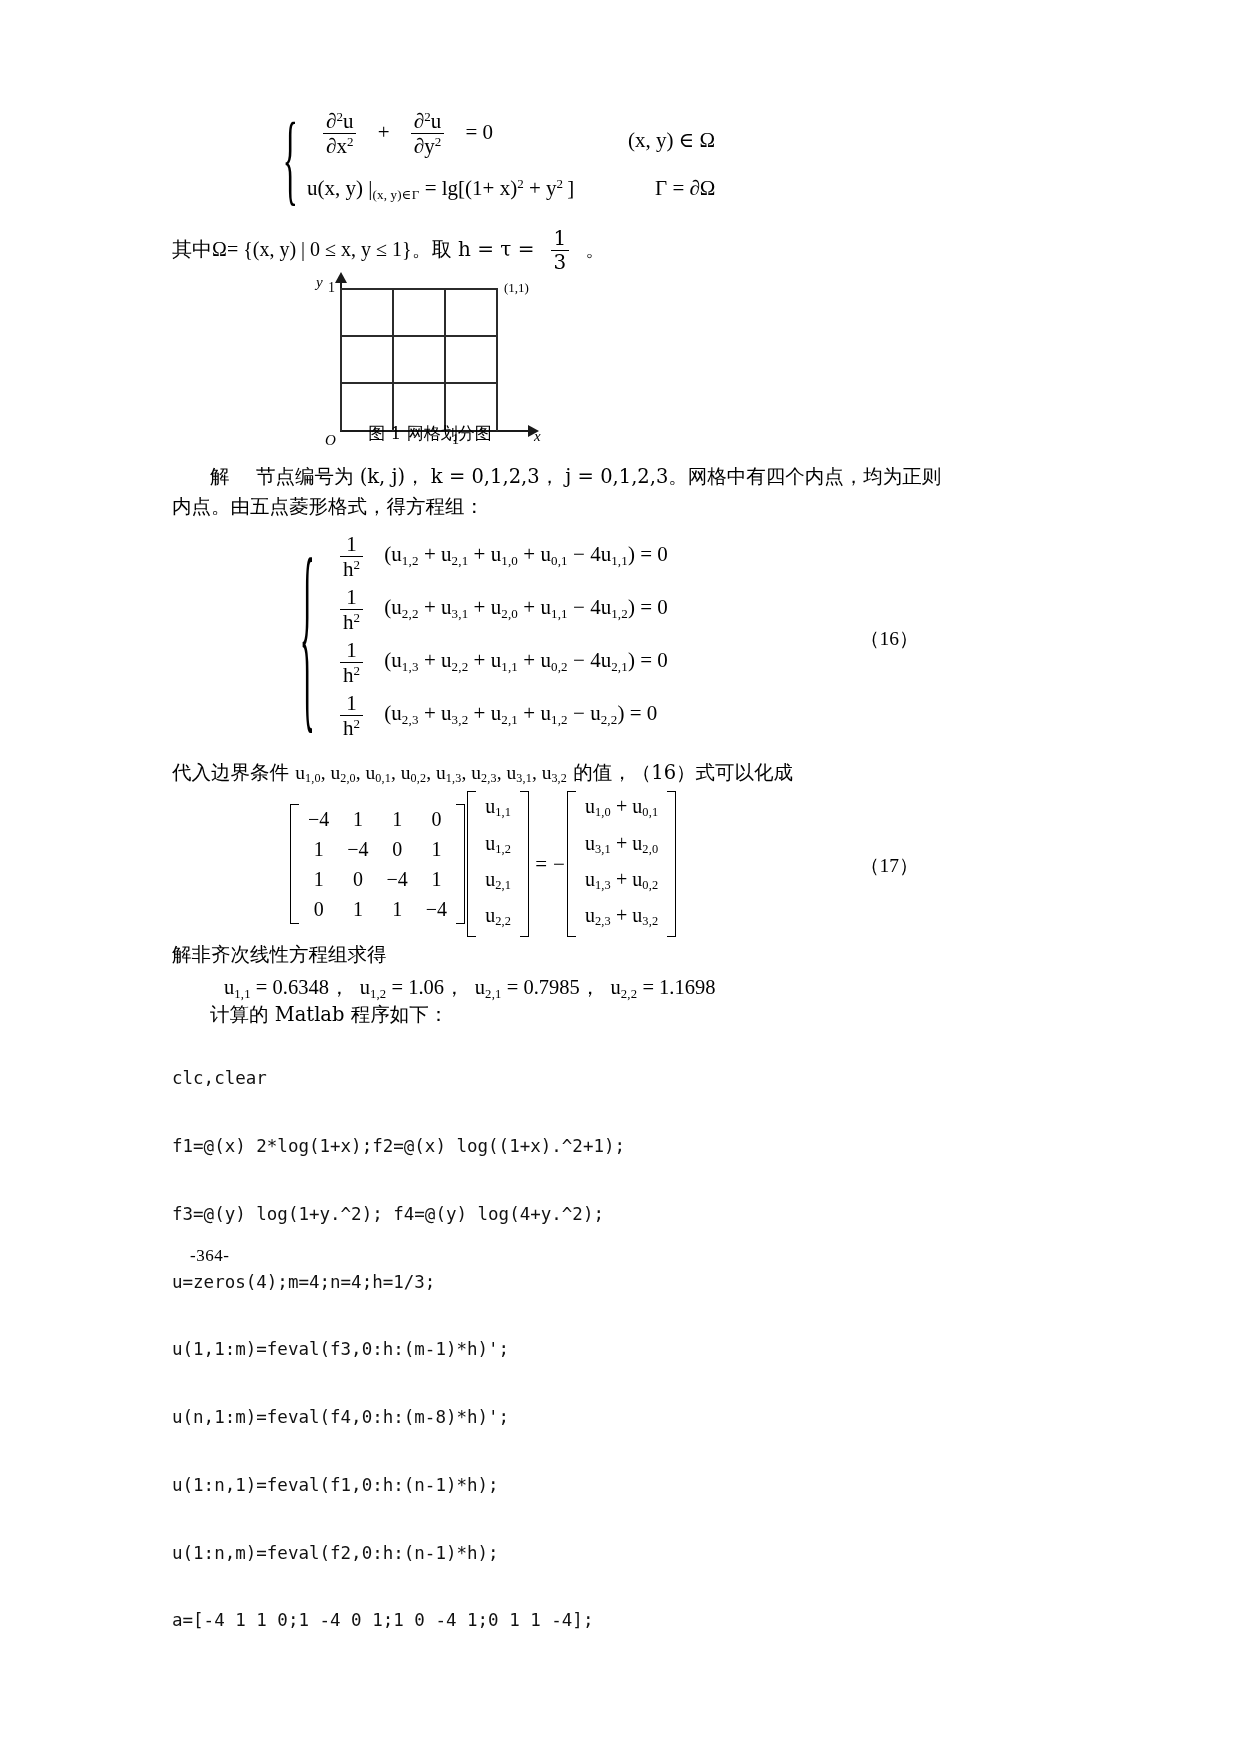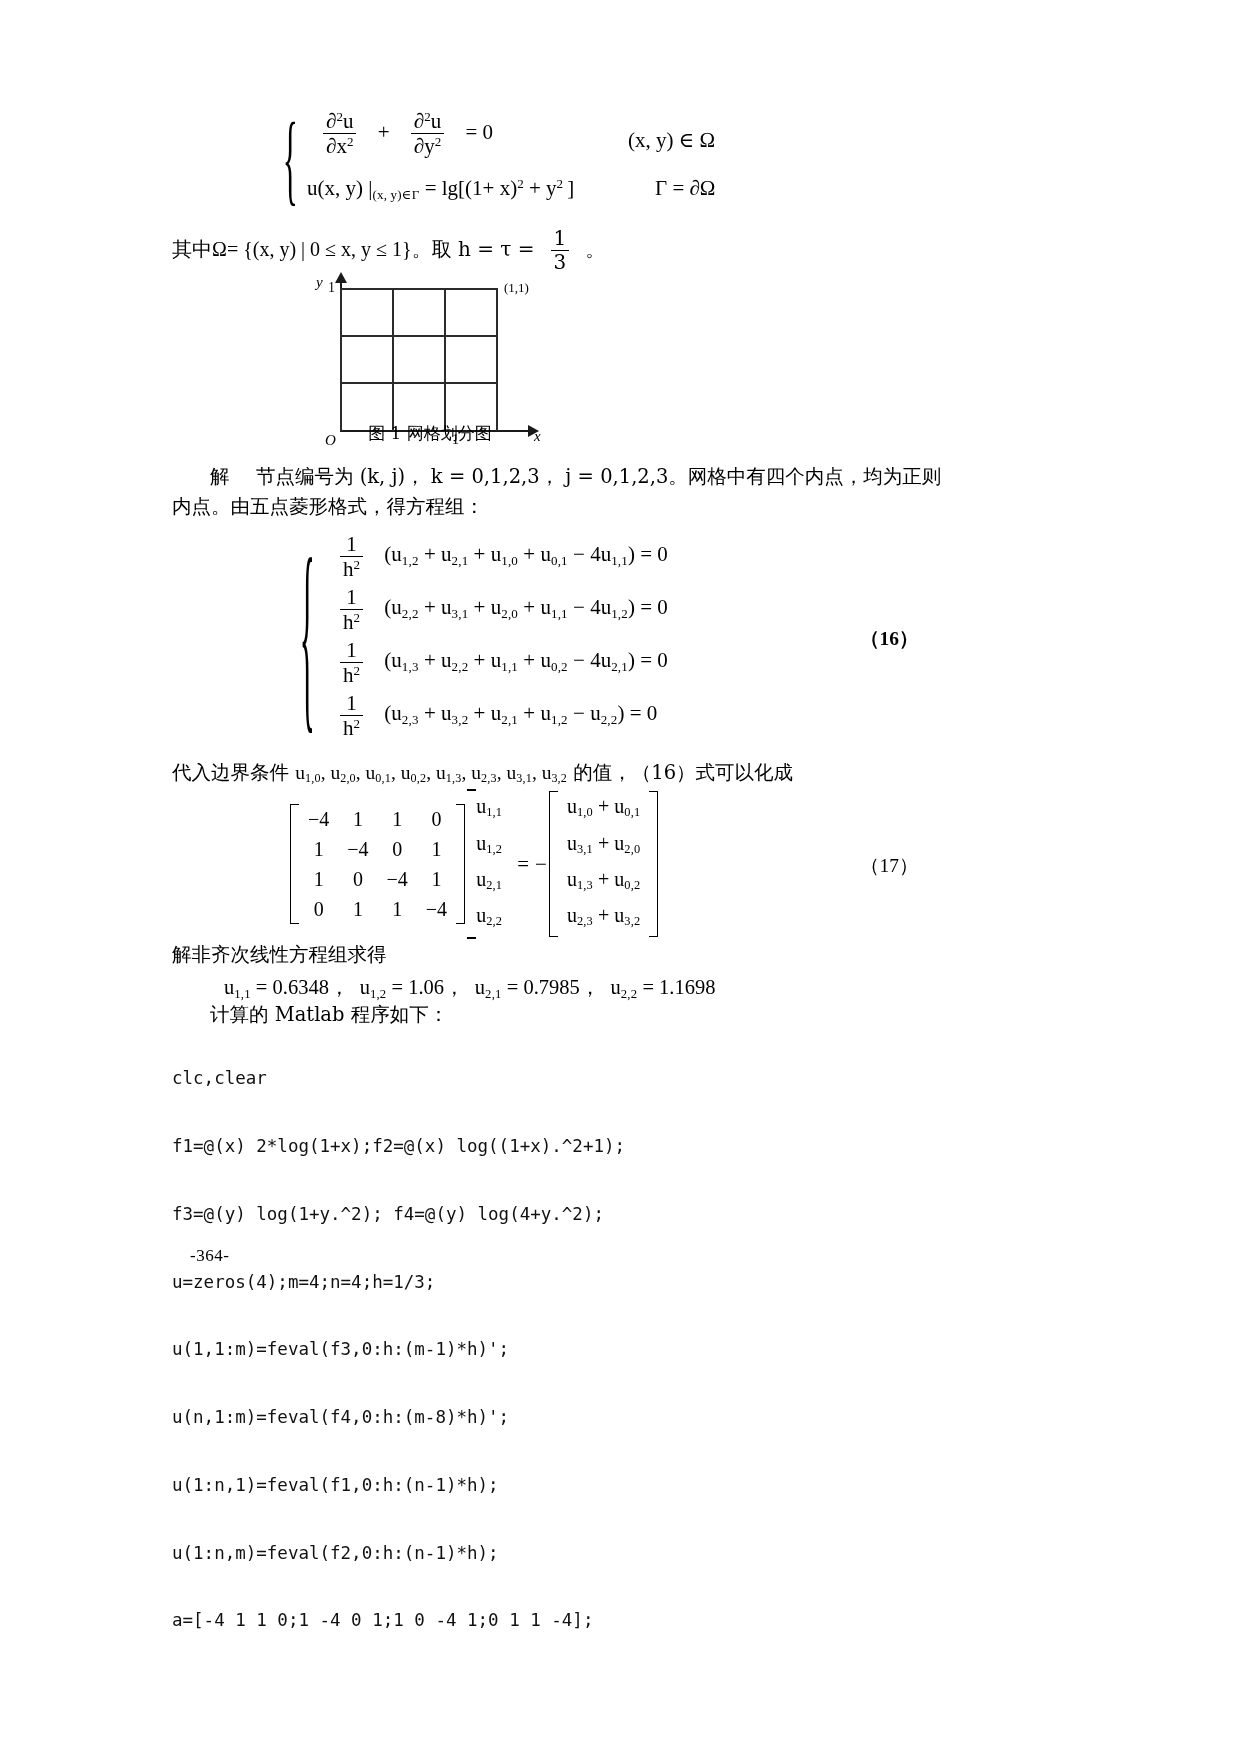--- a/index.html
+++ b/index.html
@@ -302,21 +302,21 @@
 
     <div class="eq-row math" style="left:24px; top:164px;">
       <span class="frac">
         <span class="num">1</span>
         <span class="den">h<span class="sup">2</span></span>
       </span>
       <span>(u<span class="sub">2,3</span> + u<span class="sub">3,2</span> + u<span class="sub">2,1</span> + u<span class="sub">1,2</span> − u<span class="sub">2,2</span>) = 0</span>
     </div>
   </div>
 
-  <span class="eqno math" style="left:860px; top:625px;font-weight:bold;">（16）</span>
+  <span class="eqno math" style="left:860px; top:625px;">（16）</span>
 
   <div class="ptext cn" style="left:172px; top:758px;">
     代入边界条件 <span class="math">u<span class="sub">1,0</span>, u<span class="sub">2,0</span>, u<span class="sub">0,1</span>, u<span class="sub">0,2</span>, u<span class="sub">1,3</span>, u<span class="sub">2,3</span>, u<span class="sub">3,1</span>, u<span class="sub">3,2</span></span> 的值，（16）式可以化成
   </div>
 
   <div id="matrix-block">
     <div style="display:flex; align-items:center; height:132px;">
 
       <span class="mwrap">
         <span class="br-l"></span>
@@ -344,21 +344,21 @@
             <td class="math">0</td>
             <td class="math">1</td>
             <td class="math">1</td>
             <td class="math">−4</td>
           </tr>
         </tbody>
           </table>
         <span class="br-r"></span>
       </span>
 
-      <span class="mwrap" style="margin-left:2px;flex-direction:column;">
+      <span class="mwrap" style="margin-left:2px;">
         <span class="br-l"></span>
         <table class="mat">
           <tbody>
               <tr>
                 <td class="math">u<span class="sub">1,1</span></td>
               </tr>
           <tr>
                 <td class="math">u<span class="sub">1,2</span></td>
               </tr>
           <tr>

